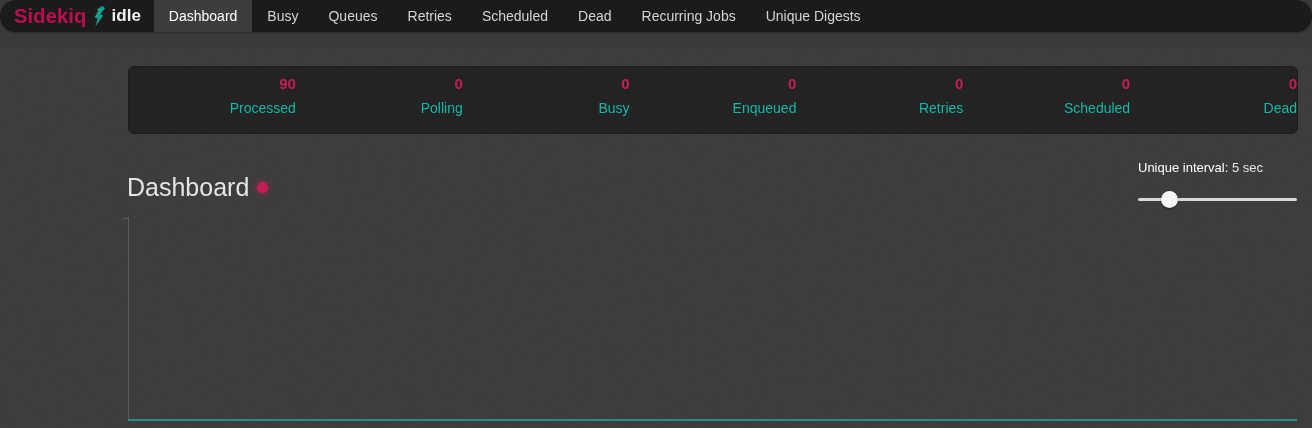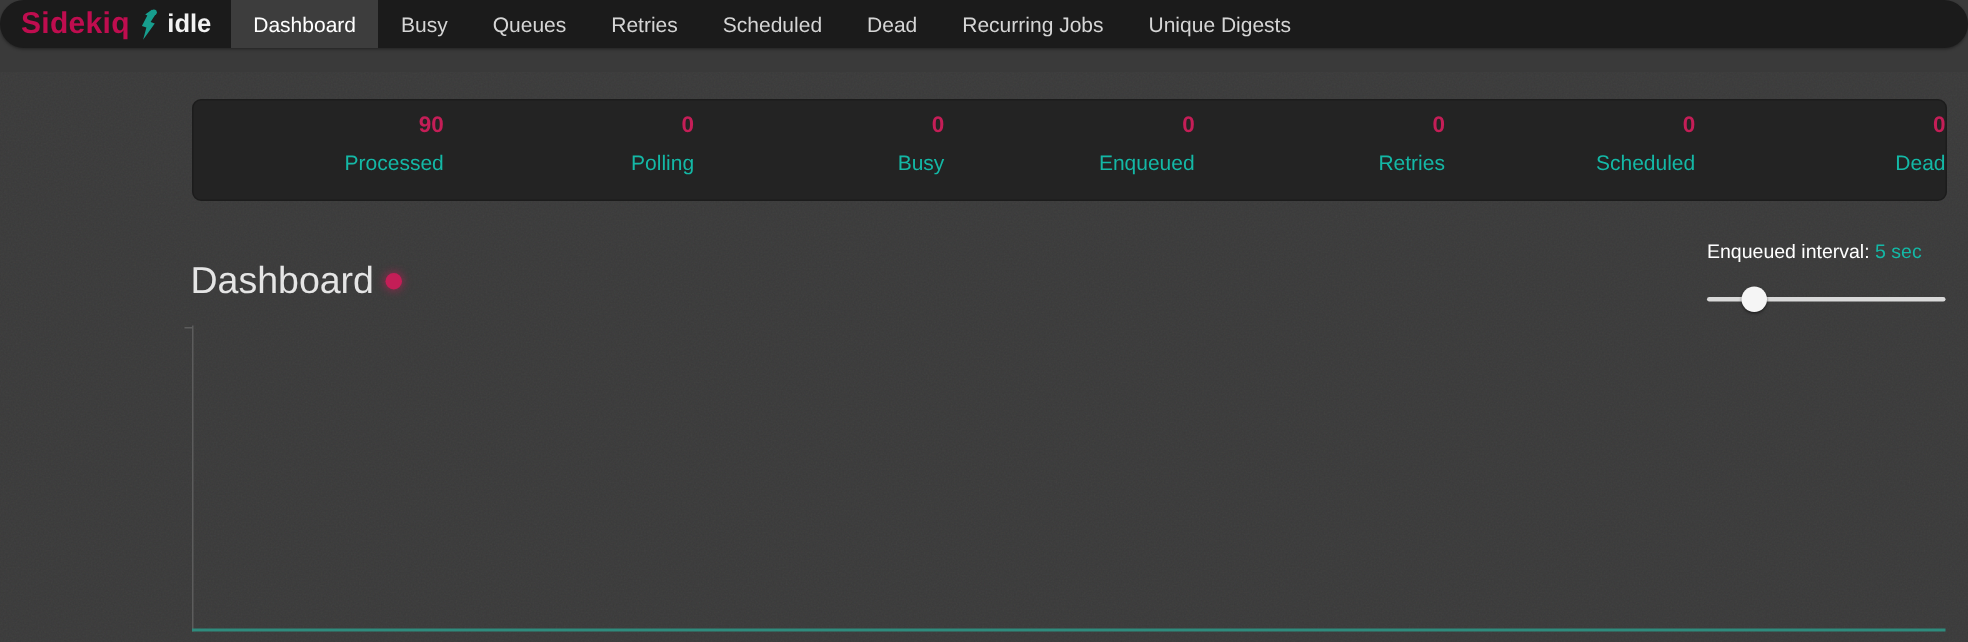--- a/index.html
+++ b/index.html
@@ -122,21 +122,21 @@
     top: 160px;
     width: 160px;
     z-index: 2;
   }
   .polling-label {
     font-size: 13px;
     color: #ffffff;
     line-height: 16px;
     white-space: nowrap;
   }
-  .polling-value { color: #14b8a6; }
+  .polling-value { color: #e5e5e5; }
   .slider {
     position: relative;
     margin-top: 15px;
     height: 17px;
     cursor: pointer;
   }
   .slider-track {
     position: absolute;
     top: 7px;
     left: 0;
@@ -262,21 +262,21 @@
       <span class="stat-value">0</span>
       <span class="stat-label">Dead</span>
     </a>
   </div>
 
   <h1 class="page-title">Dashboard</h1>
   <span class="beacon"></span>
 
   <div class="polling">
     <div class="polling-label">
-      <span>Enqueued interval:</span>
+      <span>Unique interval:</span>
       <span class="polling-value">5 sec</span>
     </div>
     <div class="slider">
       <div class="slider-track"></div>
       <div class="slider-thumb"></div>
     </div>
   </div>
 
   <div class="chart-area">
     <div class="chart-y-axis"></div>

